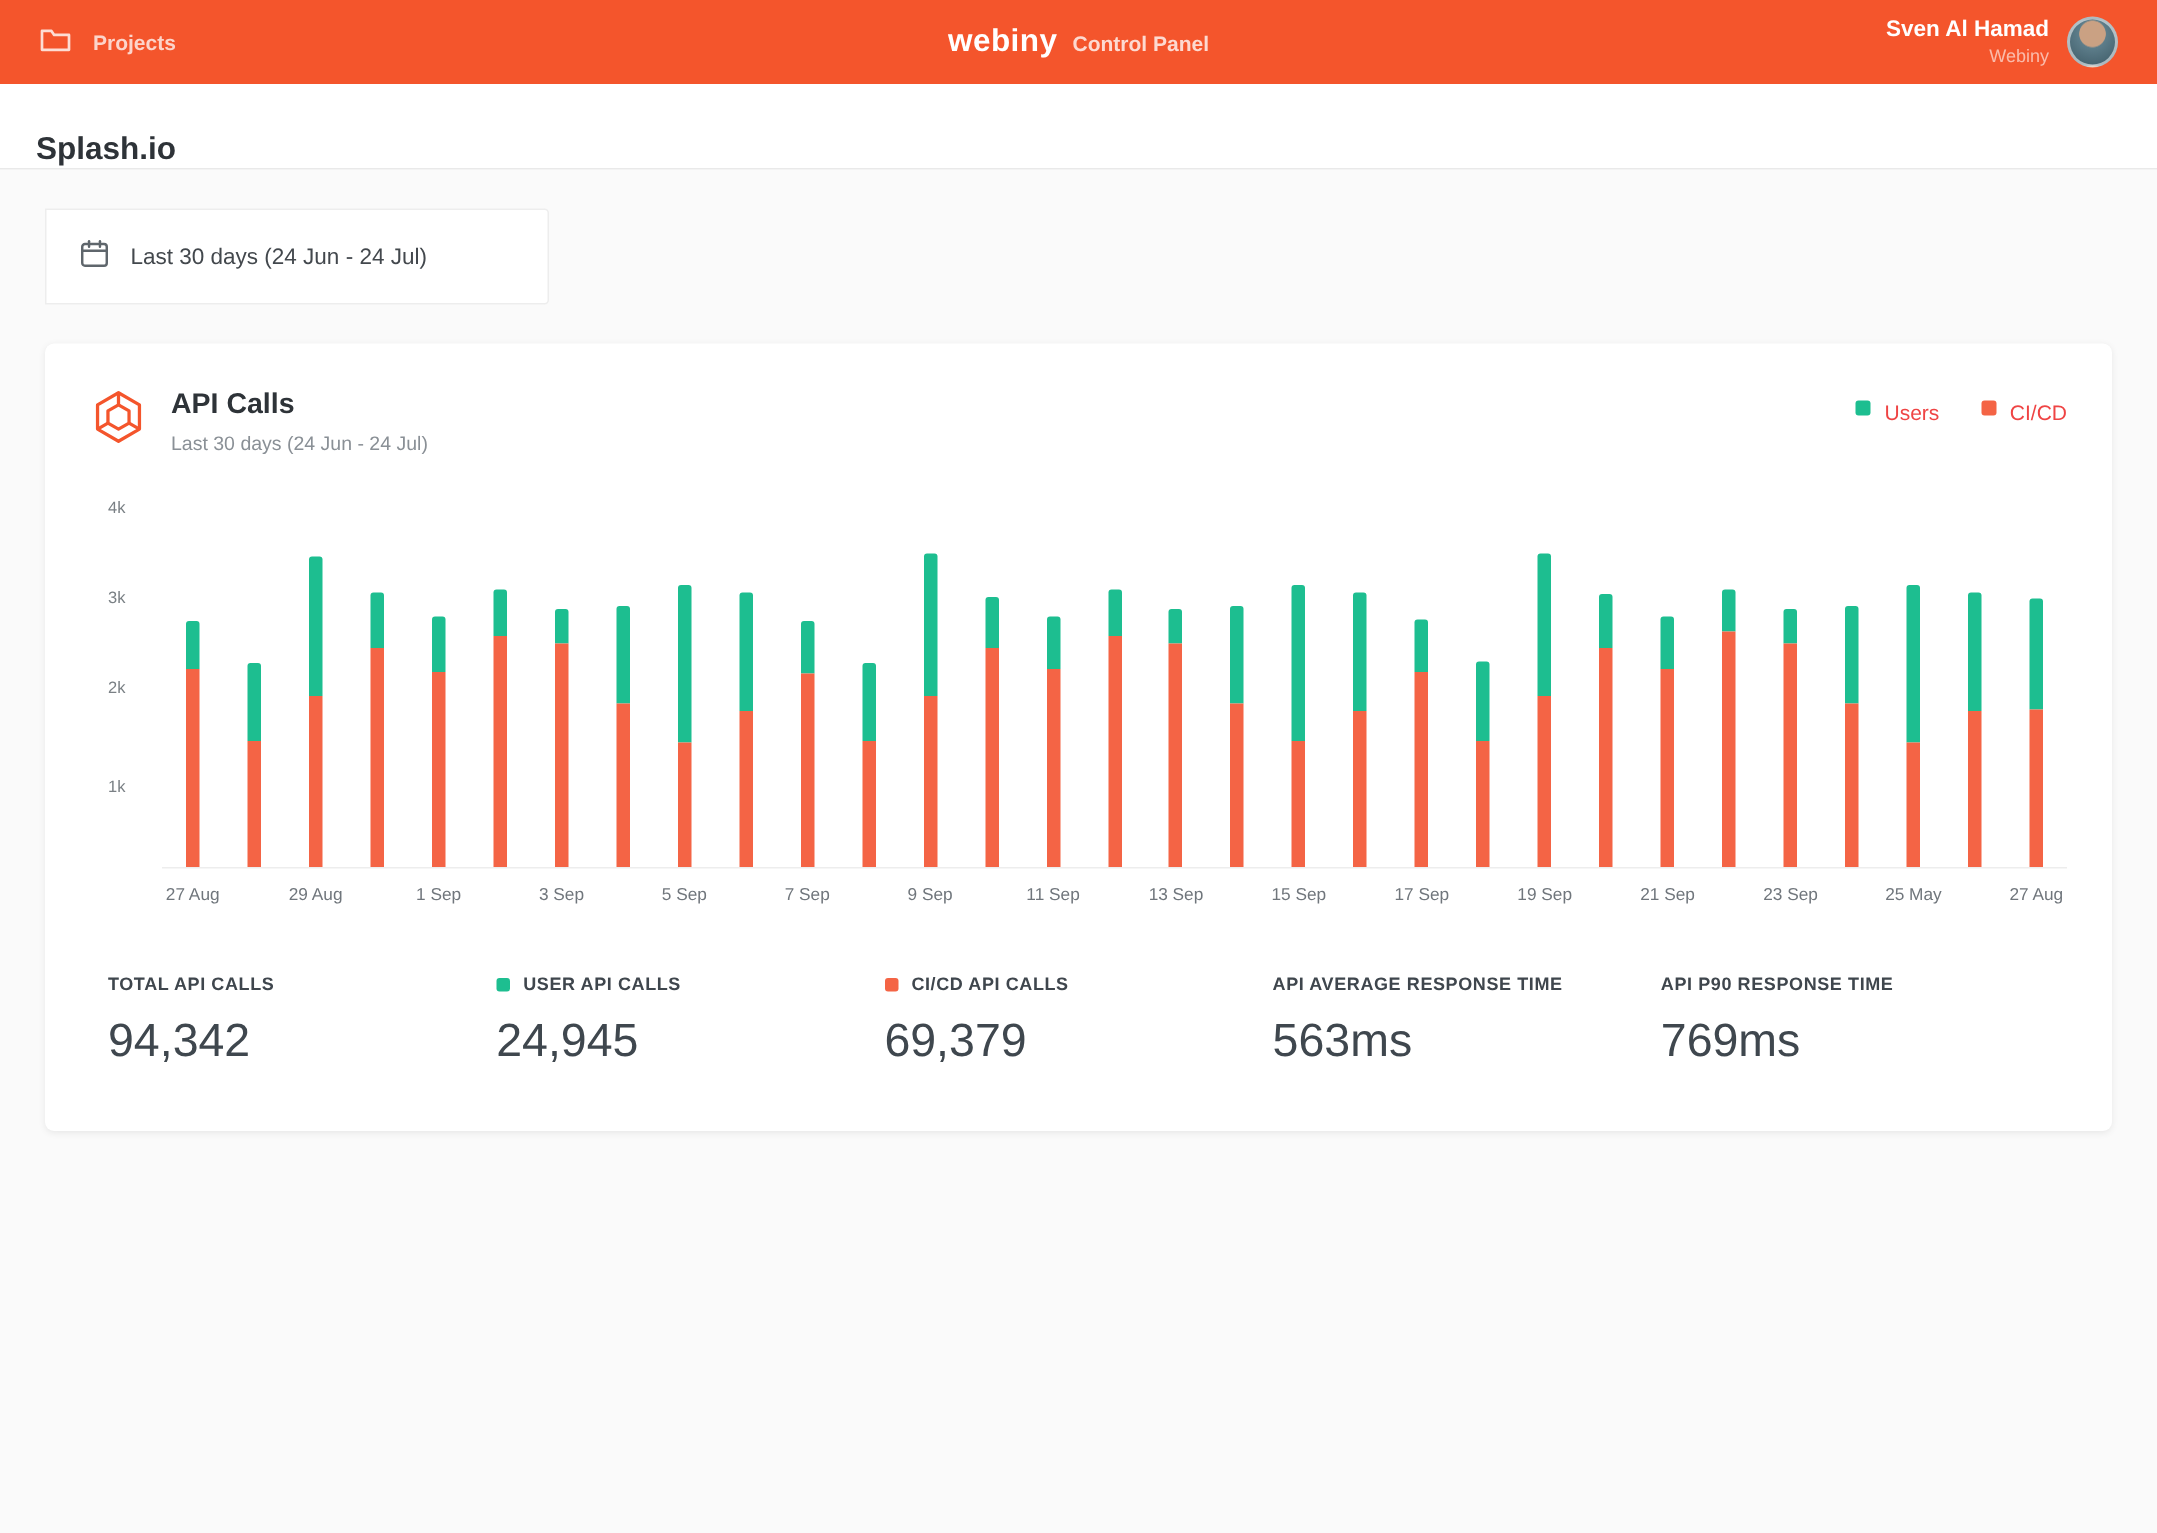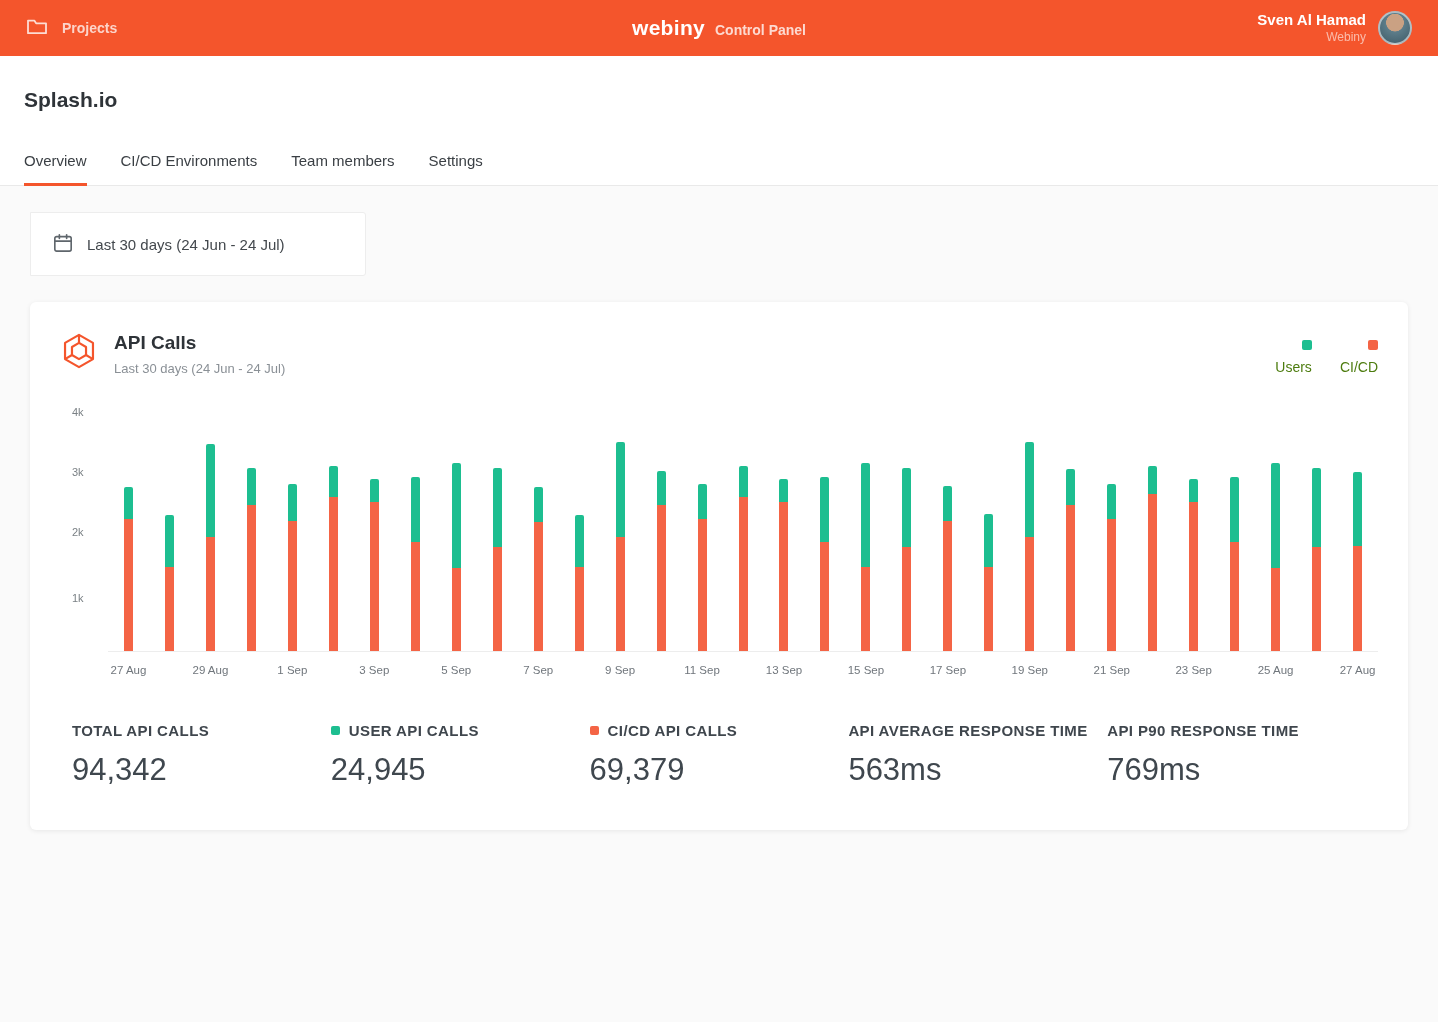--- a/index.html
+++ b/index.html
@@ -67,21 +67,21 @@
   .card {
     background:#fff; border-radius:6px;
     box-shadow:0 1px 5px rgba(0,0,0,.08);
     padding:30px 30px 42px;
   }
   .card-head { display:flex; align-items:flex-start; }
   .card-titles { margin-left:16px; }
   .card-title { font-size:19px; font-weight:700; color:#2E3338; }
   .card-sub { font-size:13px; color:#8A9096; margin-top:7px; }
   .legend { margin-left:auto; display:flex; gap:28px; align-items:center; padding-top:8px; }
-  .legend-item { display:flex; align-items:flex-end; gap:9px; font-size:14px; color:#4d7c0f;flex-direction:column; }
+  .legend-item { display:flex; align-items:flex-start; gap:9px; font-size:14px; color:#ef4444; }
   .swatch { width:10px; height:10px; border-radius:2px; }
 
   
   .chart { margin-top:36px; }
   .chart-body { position:relative; }
   .y-axis { position:absolute; top:0; bottom:0; left:0; width:40px; }
   .y-tick { position:absolute; left:12px; font-size:11px; color:#7A8085; }
   .plot {
     margin-left:48px; height:240px;
     display:flex; align-items:flex-end;
@@ -90,21 +90,21 @@
   .bar-slot { flex:1; display:flex; justify-content:center; align-items:flex-end; }
   .bar { width:9px; display:flex; flex-direction:column; justify-content:flex-end; }
   .seg-users { border-radius:2px 2px 0 0; }
   .x-labels { display:flex; margin-left:48px; margin-top:12px; }
   .x-label { flex:1; text-align:center; font-size:11.5px; color:#70767C; white-space:nowrap; }
 
   
   .stats { display:flex; margin-top:46px; padding:0 12px; }
   .stat { flex:1; }
   .stat-label {
-    font-size:15px; font-weight:700; color:#3F464D;
+    font-size:12px; font-weight:700; color:#3F464D;
     letter-spacing:.4px; display:flex; align-items:center; gap:9px;
   }
   .stat-dot { width:9px; height:9px; border-radius:2px; display:inline-block; }
   .stat-value { font-size:31px; color:#3F474E; margin-top:13px; font-weight:400; }
 </style>
 </head>
 <body>
 
 <header class="topbar">
   <div class="topbar-left">
@@ -125,26 +125,20 @@
     <div class="user-meta">
       <div class="user-name">Sven Al Hamad</div>
       <div class="user-org">Webiny</div>
     </div>
     <div class="avatar"></div>
   </div>
 </header>
 
 <section class="page-head">
   <h1 class="page-title">Splash.io</h1>
-  <nav class="tabs">
-    <span class="tab active">Overview</span>
-    <span class="tab">CI/CD Environments</span>
-    <span class="tab">Team members</span>
-    <span class="tab">Settings</span>
-  </nav>
 </section>
 
 <main class="main">
 
   <div class="filter-row">
     <div class="date-box">
       <span>
         <svg width="20" height="20" viewBox="0 0 22 22" fill="none" stroke="#5F666C" stroke-width="1.8" stroke-linecap="round">
           <rect x="2" y="4" width="18" height="16" rx="2"></rect>
           <line x1="2" y1="9" x2="20" y2="9"></line>
@@ -402,21 +396,21 @@
           <div class="x-label">15 Sep</div>
           <div class="x-label"></div>
           <div class="x-label">17 Sep</div>
           <div class="x-label"></div>
           <div class="x-label">19 Sep</div>
           <div class="x-label"></div>
           <div class="x-label">21 Sep</div>
           <div class="x-label"></div>
           <div class="x-label">23 Sep</div>
           <div class="x-label"></div>
-          <div class="x-label">25 Aug</div>
+          <div class="x-label">25 May</div>
           <div class="x-label"></div>
           <div class="x-label">27 Aug</div>
         </div>
     </div>
 
     <div class="stats">
       <div class="stat">
         <div class="stat-label">
           <span>TOTAL API CALLS</span>
         </div>

